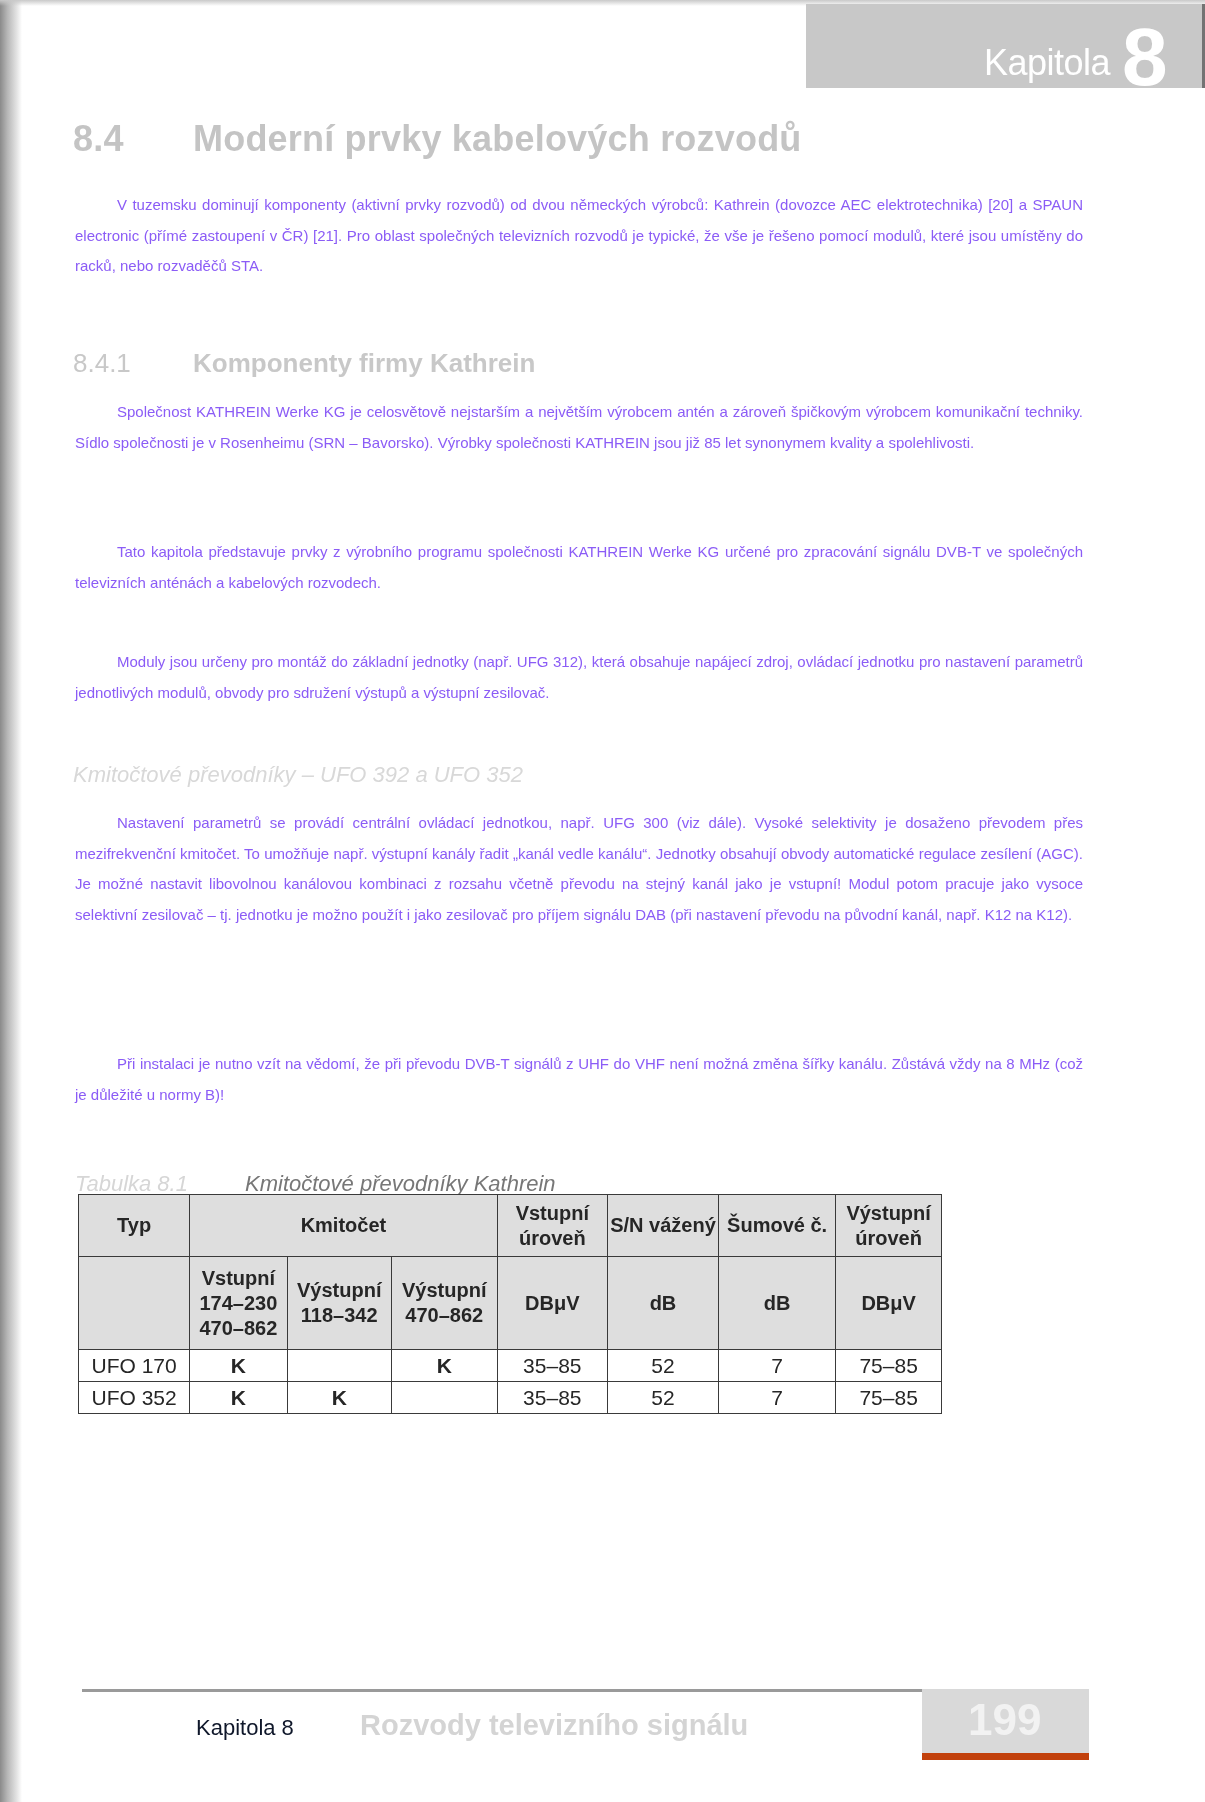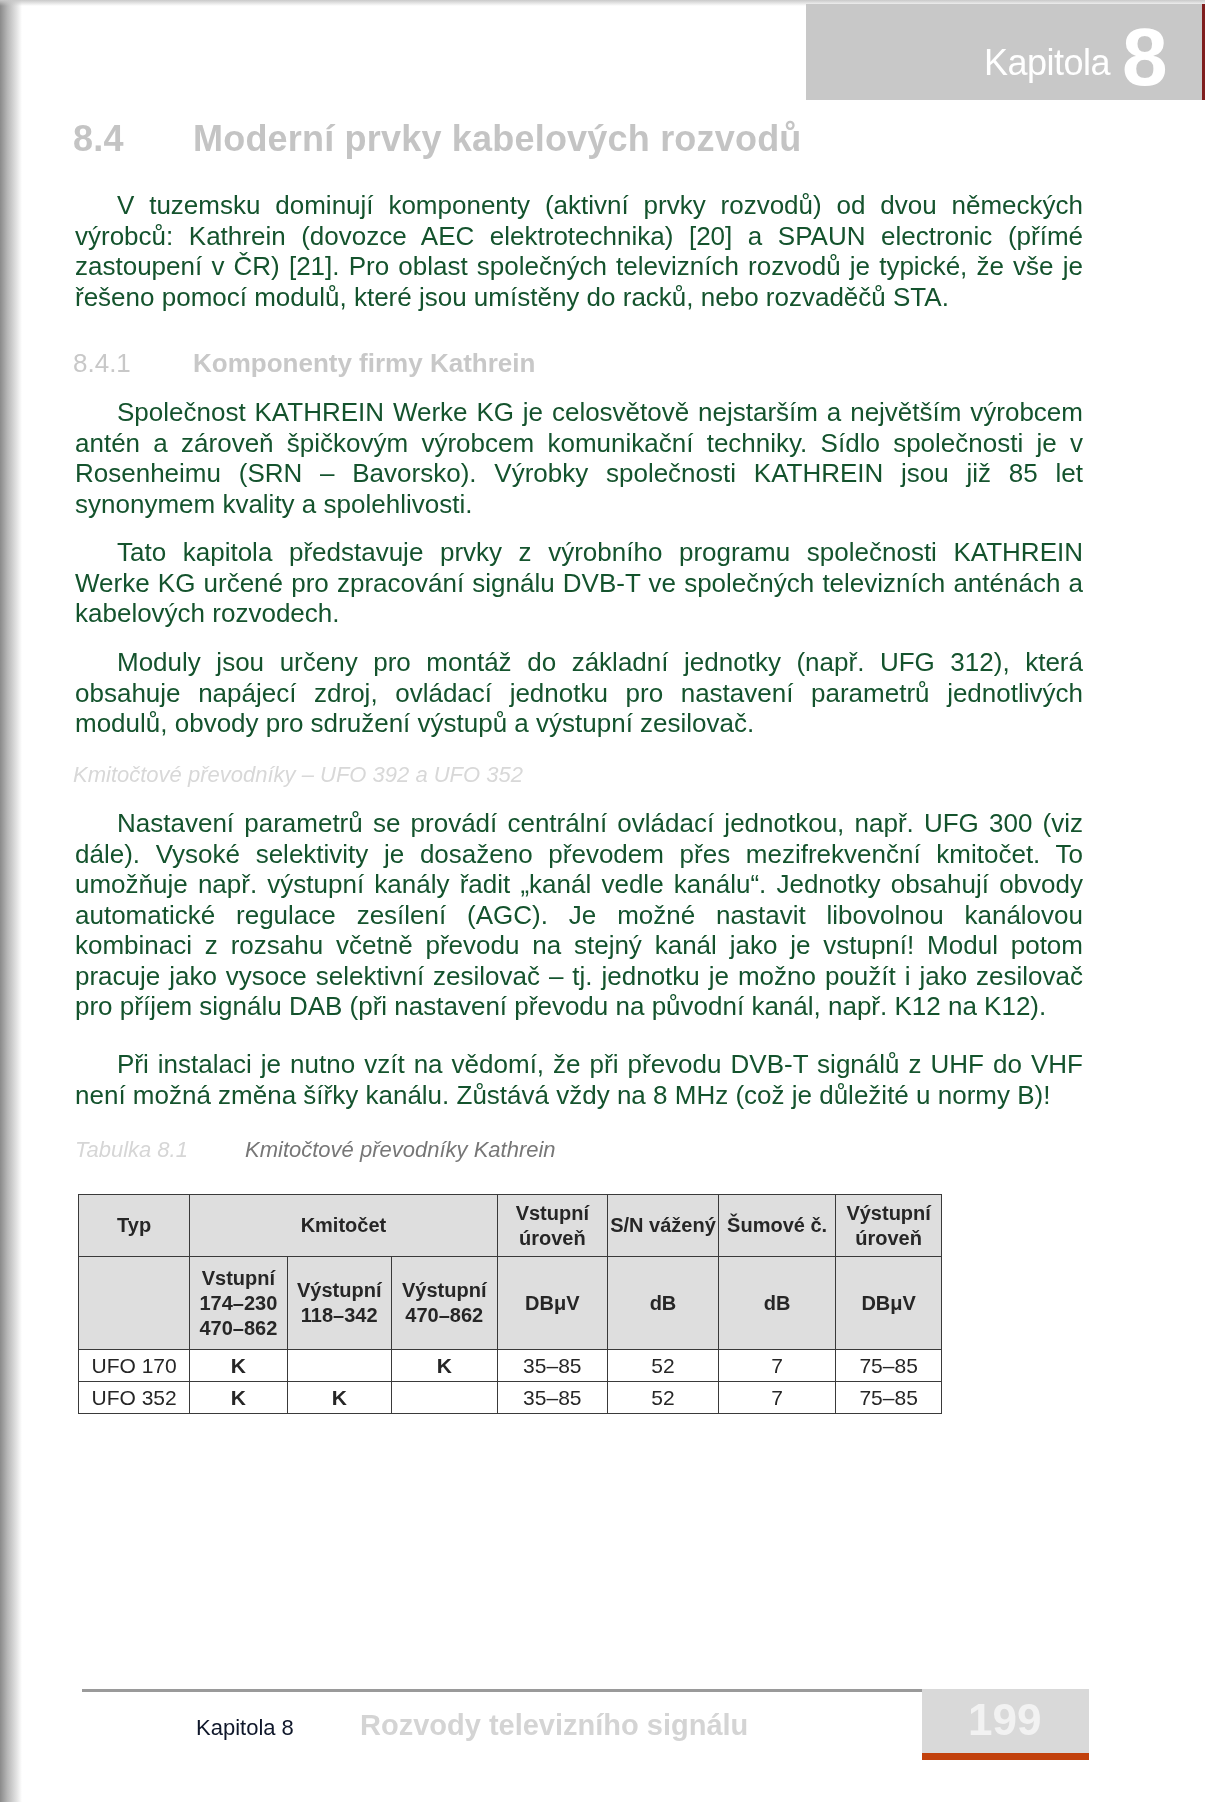--- a/index.html
+++ b/index.html
@@ -11,23 +11,23 @@
     }
     .spine {
       position: absolute; left: 0; top: 0; width: 22px; height: 1802px;
       background: linear-gradient(to right, #8a8a8a 0%, #b8b8b8 35%, #e2e2e2 75%, #ffffff 100%);
     }
     .top-shadow {
       position: absolute; left: 0; top: 0; width: 1205px; height: 6px;
       background: linear-gradient(to bottom, #c9c9c9, rgba(255,255,255,0));
     }
     .chapter-tab {
-      position: absolute; left: 806px; top: 4px; width: 396px; height: 96px;
+      position: absolute; left: 806px; top: 4px; width: 396px; height: 84px;
       background: #c8c8c8;
-      border-right: 4px solid #7f1d1d;
+      border-right: 4px solid #737373;
     }
     .chapter-tab .label {
       position: absolute; left: 178px; top: 38px;
       font-size: 36px; color: #ffffff; letter-spacing: -0.5px;
     }
     .chapter-tab .num {
       position: absolute; left: 316px; top: 12px;
       font-size: 82px; font-weight: bold; color: #ffffff; line-height: 1;
     }
     .h1 {
@@ -40,28 +40,28 @@
       position: absolute; left: 73px; top: 348px;
       font-size: 26px; font-weight: bold; color: #c8c8c8; white-space: nowrap;
     }
     .h2 .num { display: inline-block; width: 120px; font-weight: normal; }
     .h3 {
       position: absolute; left: 73px; top: 762px;
       font-size: 22px; font-style: italic; color: #d8d8d8; white-space: nowrap;
     }
     .para {
       position: absolute; left: 75px; width: 1008px;
-      font-size: 26px; line-height: 30.5px; text-align: justify;
-      text-indent: 42px; color: #14532d; margin: 0;
+      font-size: 15px; line-height: 30.5px; text-align: justify;
+      text-indent: 42px; color: #8b5cf6; margin: 0;
     }
     .caption {
       position: absolute; left: 75px; top: 1137px;
       font-size: 22px; font-style: italic; white-space: nowrap;
     }
-    .caption .cap-num { color: #d6d6d6; display: inline-block; width: 170px; }
+    .caption .cap-num { color: #d6d6d6; display: inline-block; width: 170px; margin-top: 34px; }
     .caption .cap-title { color: #777777; }
 
     table.spec {
       position: absolute; left: 78px; top: 1194px; width: 864px;
       border-collapse: collapse;
       font-size: 20px; color: #262626;
     }
     table.spec th, table.spec td {
       border: 1.5px solid #3a3a3a; text-align: center; padding: 0;
     }

